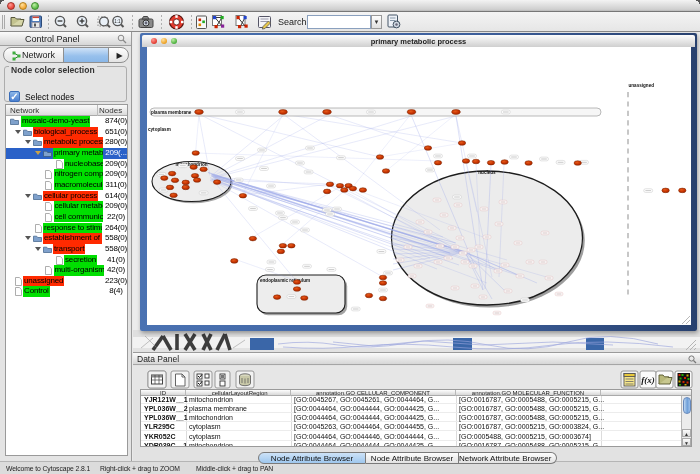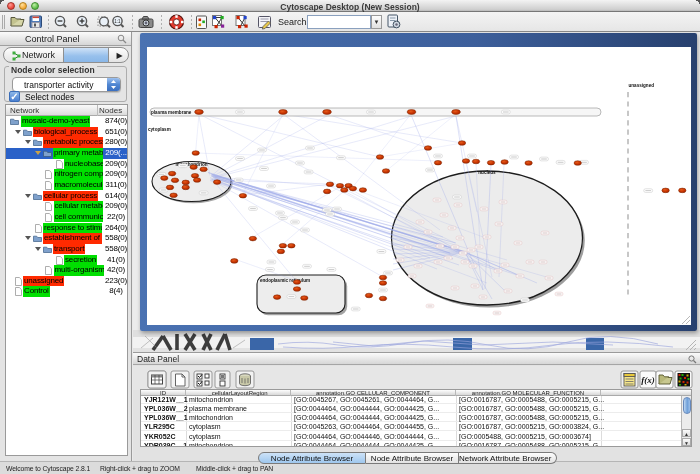--- a/index.html
+++ b/index.html
@@ -50,21 +50,20 @@
 .drow { position:absolute; left:0; width:540px; height:9.2px; line-height:9.2px; border-bottom:0.5px solid #ececec; white-space:nowrap; }
 </style>
 </head>
 <body>
 <div id="titlebar">
   <div style="position:absolute;left:0;top:0;width:4px;height:4px;background:radial-gradient(circle at 100% 100%, transparent 3.5px, #555 3.5px);"></div>
   <div style="position:absolute;right:0;top:0;width:4px;height:4px;background:radial-gradient(circle at 0% 100%, transparent 3.5px, #555 3.5px);"></div>
   <div class="mbtn" style="left:7px; background:radial-gradient(circle at 35% 30%, #ff9d96, #ee4b40 60%, #c33227); border:0.5px solid #a3302a;"></div>
   <div class="mbtn" style="left:19px; background:radial-gradient(circle at 35% 30%, #ffe2a0, #f6ad3c 60%, #d88e1e); border:0.5px solid #b3811f;"></div>
   <div class="mbtn" style="left:31px; background:radial-gradient(circle at 35% 30%, #c0f0a8, #65c151 60%, #3f9c35); border:0.5px solid #3f8d2f;"></div>
-  <div class="ttl">Cytoscape Desktop (New Session)</div>
 </div>
 
 <div id="toolbar">
 <svg width="700" height="20" viewBox="0 0 700 20" style="position:absolute;left:0;top:0;">
 
   <line x1="2.5" y1="3" x2="2.5" y2="17" stroke="#aaa"></line>
       <line x1="4.5" y1="3" x2="4.5" y2="17" stroke="#aaa"></line>
 
   <path d="M11 14 L13 7.5 L24 7.5 L22 14 Z" fill="#d6d6a8" stroke="#55553a" stroke-width="1"></path>
   <path d="M11 14 L11 5.5 L15 5.5 L16.5 7 L21 7" fill="#c2c28e" stroke="#55553a" stroke-width="1"></path>
@@ -167,27 +166,20 @@
         <rect x="0.5" y="0.5" width="3" height="3" fill="#3fae3f"></rect>
         <rect x="0.5" y="6.5" width="3" height="3" fill="#3fae3f"></rect>
         <rect x="5.5" y="3.5" width="3" height="3" fill="#3fae3f"></rect>
       </svg>
       <span style="margin-left:10px;">Network</span></div>
     <div class="seg" style="left:59px;width:46px;top:0;height:16px;background:linear-gradient(#cfe2f7,#97c0ec 50%,#85b4e8);border-left:1px solid #8f8f8f;border-right:1px solid #8f8f8f;"><span style="position:relative;top:14px;font-weight:bold;">Mosaic</span></div>
     <div class="seg" style="left:105px;width:21px;top:2px;"><span style="font-size:8px;">▶</span></div>
   </div>
   <div id="groupbox">
     <div class="lbl">Node color selection</div>
-    <div id="combo">
-        <span style="position:absolute;left:11px;top:2px;">transporter activity</span>
-        <div class="stp"><svg width="13" height="13" viewBox="0 0 13 13">
-            <path d="M6.5 2 L9 5 H4 Z" fill="#fff"></path>
-            <path d="M6.5 11 L9 8 H4 Z" fill="#fff"></path>
-          </svg></div>
-      </div>
   </div>
   <div id="chk">✓</div>
   <div style="position:absolute;left:25px;top:60px;font-size:8.5px;color:#000;">Select nodes</div>
   <div id="tree">
     <div id="treehead">
         <span style="position:absolute;left:4px;top:1px;">Network</span>
         <span style="position:absolute;left:93px;top:1px;">Nodes</span>
     <div style="position:absolute;left:91px;top:0;width:1px;height:11px;background:#bbb;"></div>
       </div>
     <div id="treerows">
@@ -353,20 +345,26 @@
       </g>
       <g stroke="#b5b5b5" stroke-width="1">
         <line x1="553" y1="20" x2="563" y2="10"></line>
           <line x1="557" y1="20" x2="563" y2="14"></line>
           <line x1="561" y1="20" x2="563" y2="18"></line>
       </g>
     </svg>
   </div>
 
   <div id="frame" style="position:absolute;left:7px;top:1px;width:557px;height:298px;background:linear-gradient(90deg,#4a72b2,#3d5f9b 60%,#27406e);border-radius:2px;box-shadow:1px 2px 4px rgba(0,0,0,0.35);">
+    <div style="position:absolute;left:2px;top:2px;width:553px;height:12px;background:linear-gradient(#fdfdfd,#cfcfcf);border-radius:2px 2px 0 0;">
+      <div class="mbtn" style="left:9px;top:3px;width:6px;height:6px;background:radial-gradient(circle at 35% 30%, #ff9d96, #e8453a 60%, #b52e24);"></div>
+      <div class="mbtn" style="left:19px;top:3px;width:6px;height:6px;background:radial-gradient(circle at 35% 30%, #ffe2a0, #f0a830 60%, #cc8818);"></div>
+      <div class="mbtn" style="left:29px;top:3px;width:6px;height:6px;background:radial-gradient(circle at 35% 30%, #c0f0a8, #58b848 60%, #388c2e);"></div>
+      <div style="position:absolute;left:0;right:0;top:2px;text-align:center;font-size:7.5px;font-weight:bold;color:#222;">primary metabolic process</div>
+    </div>
     <div id="canvas" style="position:absolute;left:7px;top:14px;width:544px;height:278px;background:#fff;overflow:hidden;">
       <svg id="net" width="544" height="278" viewBox="0 0 544 278">
           <defs>
             <radialGradient id="ng" cx="0.4" cy="0.35" r="0.8">
               <stop offset="0" stop-color="#e55a1a"></stop>
               <stop offset="0.55" stop-color="#c63200"></stop>
               <stop offset="1" stop-color="#992600"></stop>
             </radialGradient>
           </defs>
           <rect x="0" y="0" width="544" height="278" fill="#ffffff"></rect>

